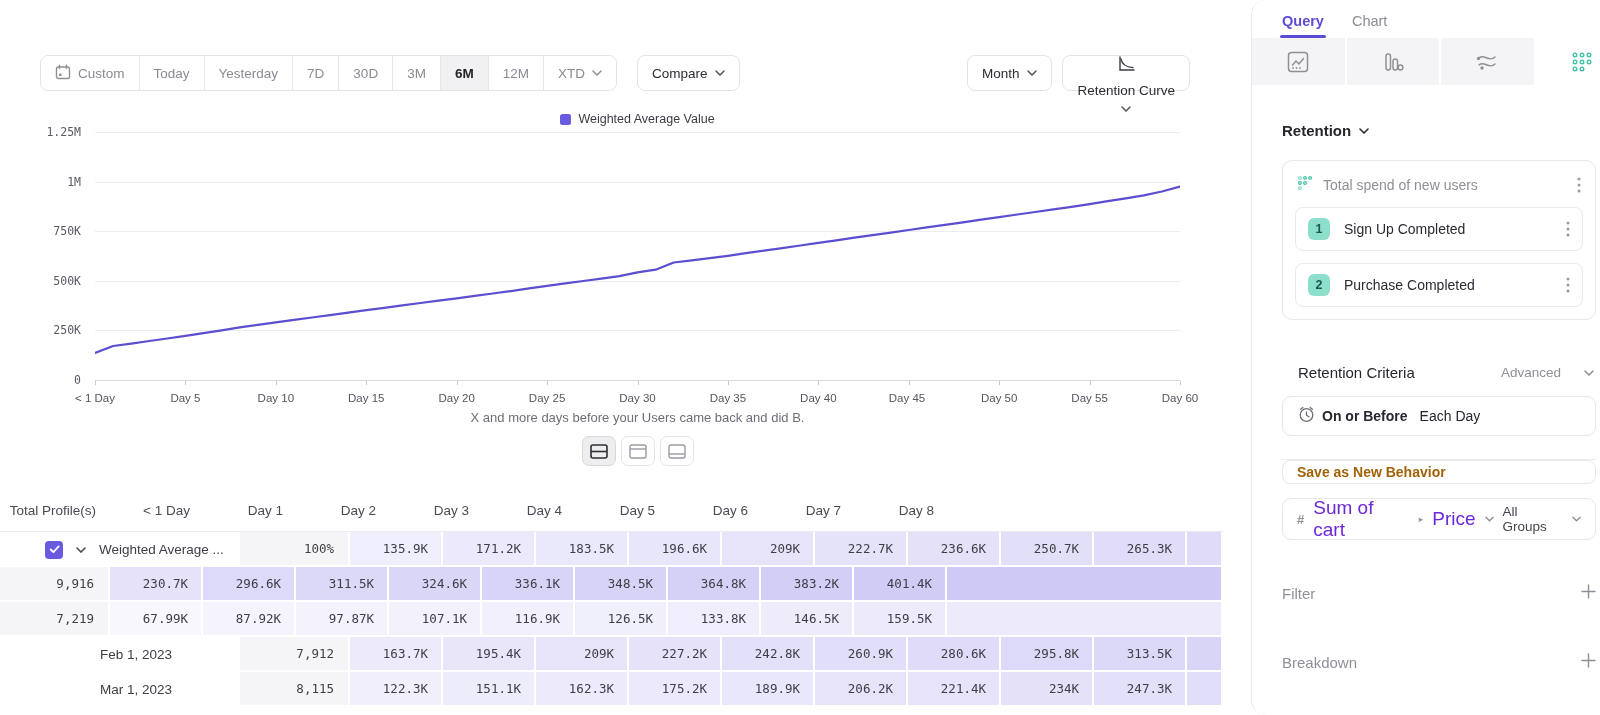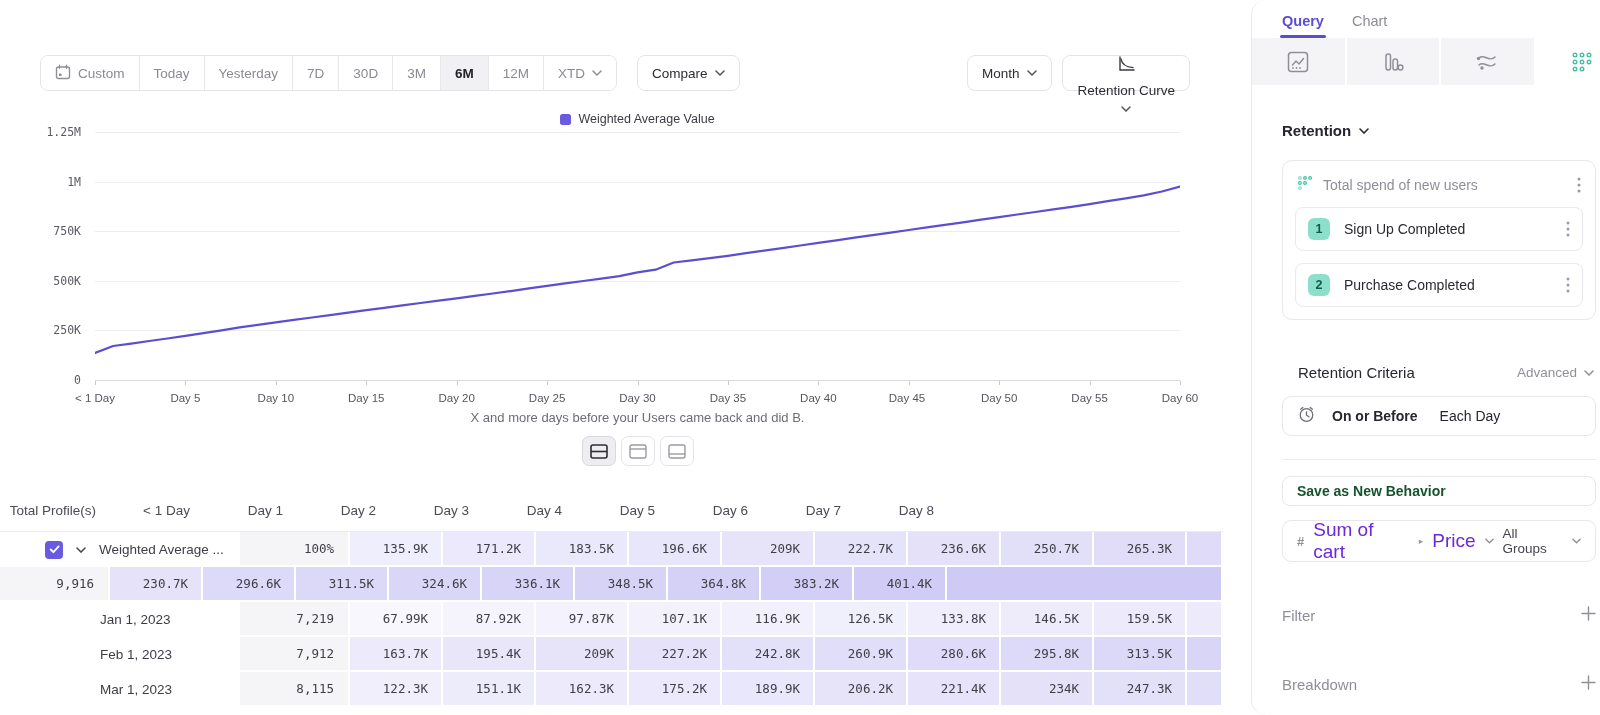--- a/index.html
+++ b/index.html
@@ -66,26 +66,26 @@
   .sec-head { display:flex; align-items:center; gap:8px; margin-top:37px; font-size:15px; font-weight:bold; color:#26262e; cursor:pointer; }
   .bcard { margin-top:21px; border:1px solid #e7e7ec; border-radius:10px; padding:12px; }
   .bcard-head { display:flex; align-items:center; gap:10px; padding:2px 2px 0 2px; }
   .bcard-head .t { flex:1; font-size:14px; color:#8f8f98; }
   .step { display:flex; align-items:center; gap:14px; height:44px; border:1px solid #e9e9ee; border-radius:8px; padding:0 12px; margin-top:12px; background:#fff; cursor:pointer; }
   .step .badge { width:22px; height:22px; border-radius:6px; background:#8ce0cb; color:#14594a; font-size:12.5px; font-weight:bold; display:flex; align-items:center; justify-content:center; }
   .step .sl { flex:1; font-size:14px; color:#2a2a32; font-weight:500; }
   .kebab { color:#9a9aa3; cursor:pointer; display:flex; align-items:center; }
   .crit-row { display:flex; align-items:center; margin-top:44px; padding:0 2px 0 16px; }
   .crit-row .h { font-size:15px; font-weight:normal; color:#26262e; flex:1; }
-  .adv { display:flex; align-items:center; gap:7px; font-size:13.5px; color:#8f8f98; cursor:pointer; }
-  .crit-card { margin-top:15px; border:1px solid #e7e7ec; border-radius:9px; height:40px; display:flex; align-items:center; gap:16px; padding:0 14px; }
+  .adv { display:flex; align-items:center; gap:23px; font-size:13.5px; color:#8f8f98; cursor:pointer; }
+  .crit-card { margin-top:15px; border:1px solid #e7e7ec; border-radius:9px; height:40px; display:flex; align-items:center; gap:6px; padding:0 14px; }
   .crit-card .b { font-size:14px; font-weight:bold; color:#26262e; }
   .crit-card .r { font-size:14px; color:#26262e; margin-left:6px; }
   .hr { height:1px; background:#ececf0; margin-top:23px; }
-  .savebtn { margin-top:16px; width:100%; text-align:left; border:1px solid #e7e7ec; border-radius:8px; background:#fff; height:30px; padding:0 14px; font-size:14px; font-weight:bold; color:#14532d; font-family:"Liberation Sans",sans-serif; cursor:pointer; }
+  .savebtn { width:100%; text-align:left; border:1px solid #e7e7ec; border-radius:8px; background:#fff; height:24px; padding:0 14px; font-size:14px; font-weight:bold; color:#a16207; font-family:"Liberation Sans",sans-serif; cursor:pointer; }
   .propcard { margin-top:14px; border:1px solid #e7e7ec; border-radius:9px; height:42px; display:flex; align-items:center; padding:0 14px; gap:9px; }
   .propcard .hash { color:#8f8f98; font-weight:bold; font-size:13px; }
   .propcard .pp { font-size:19px; color:#6d28d9; }
   .propcard .sep { color:#9a9aa3; font-size:9px; }
   .propcard .grp { margin-left:auto; display:flex; align-items:center; gap:7px; font-size:13.5px; color:#45454e; cursor:pointer; }
   .addrow { display:flex; align-items:center; margin-top:0; cursor:pointer; }
   .addrow .al { flex:1; font-size:15px; color:#8f8f98; }
   .filter-row { margin-top:44px; }
   .breakdown-row { margin-top:50px; }
 </style>
@@ -284,23 +284,20 @@
         <div class="c-val num" style="background:rgba(106,90,224,0.240)">311.5K</div>
         <div class="c-val num" style="background:rgba(106,90,224,0.250)">324.6K</div>
         <div class="c-val num" style="background:rgba(106,90,224,0.259)">336.1K</div>
         <div class="c-val num" style="background:rgba(106,90,224,0.268)">348.5K</div>
         <div class="c-val num" style="background:rgba(106,90,224,0.281)">364.8K</div>
         <div class="c-val num" style="background:rgba(106,90,224,0.295)">383.2K</div>
         <div class="c-val num" style="background:rgba(106,90,224,0.309)">401.4K</div>
         <div class="c-edge" style="background:rgba(106,90,224,0.323)"></div>
       </div>
       <div class="trow">
-        <div class="c-date indent">
-          <span class="lbl">Jan 1, 2023</span>
-        </div>
         <div class="c-total num">7,219</div>
         <div class="c-val num" style="background:rgba(106,90,224,0.052)">67.99K</div>
         <div class="c-val num" style="background:rgba(106,90,224,0.068)">87.92K</div>
         <div class="c-val num" style="background:rgba(106,90,224,0.075)">97.87K</div>
         <div class="c-val num" style="background:rgba(106,90,224,0.082)">107.1K</div>
         <div class="c-val num" style="background:rgba(106,90,224,0.090)">116.9K</div>
         <div class="c-val num" style="background:rgba(106,90,224,0.097)">126.5K</div>
         <div class="c-val num" style="background:rgba(106,90,224,0.103)">133.8K</div>
         <div class="c-val num" style="background:rgba(106,90,224,0.113)">146.5K</div>
         <div class="c-val num" style="background:rgba(106,90,224,0.123)">159.5K</div>

